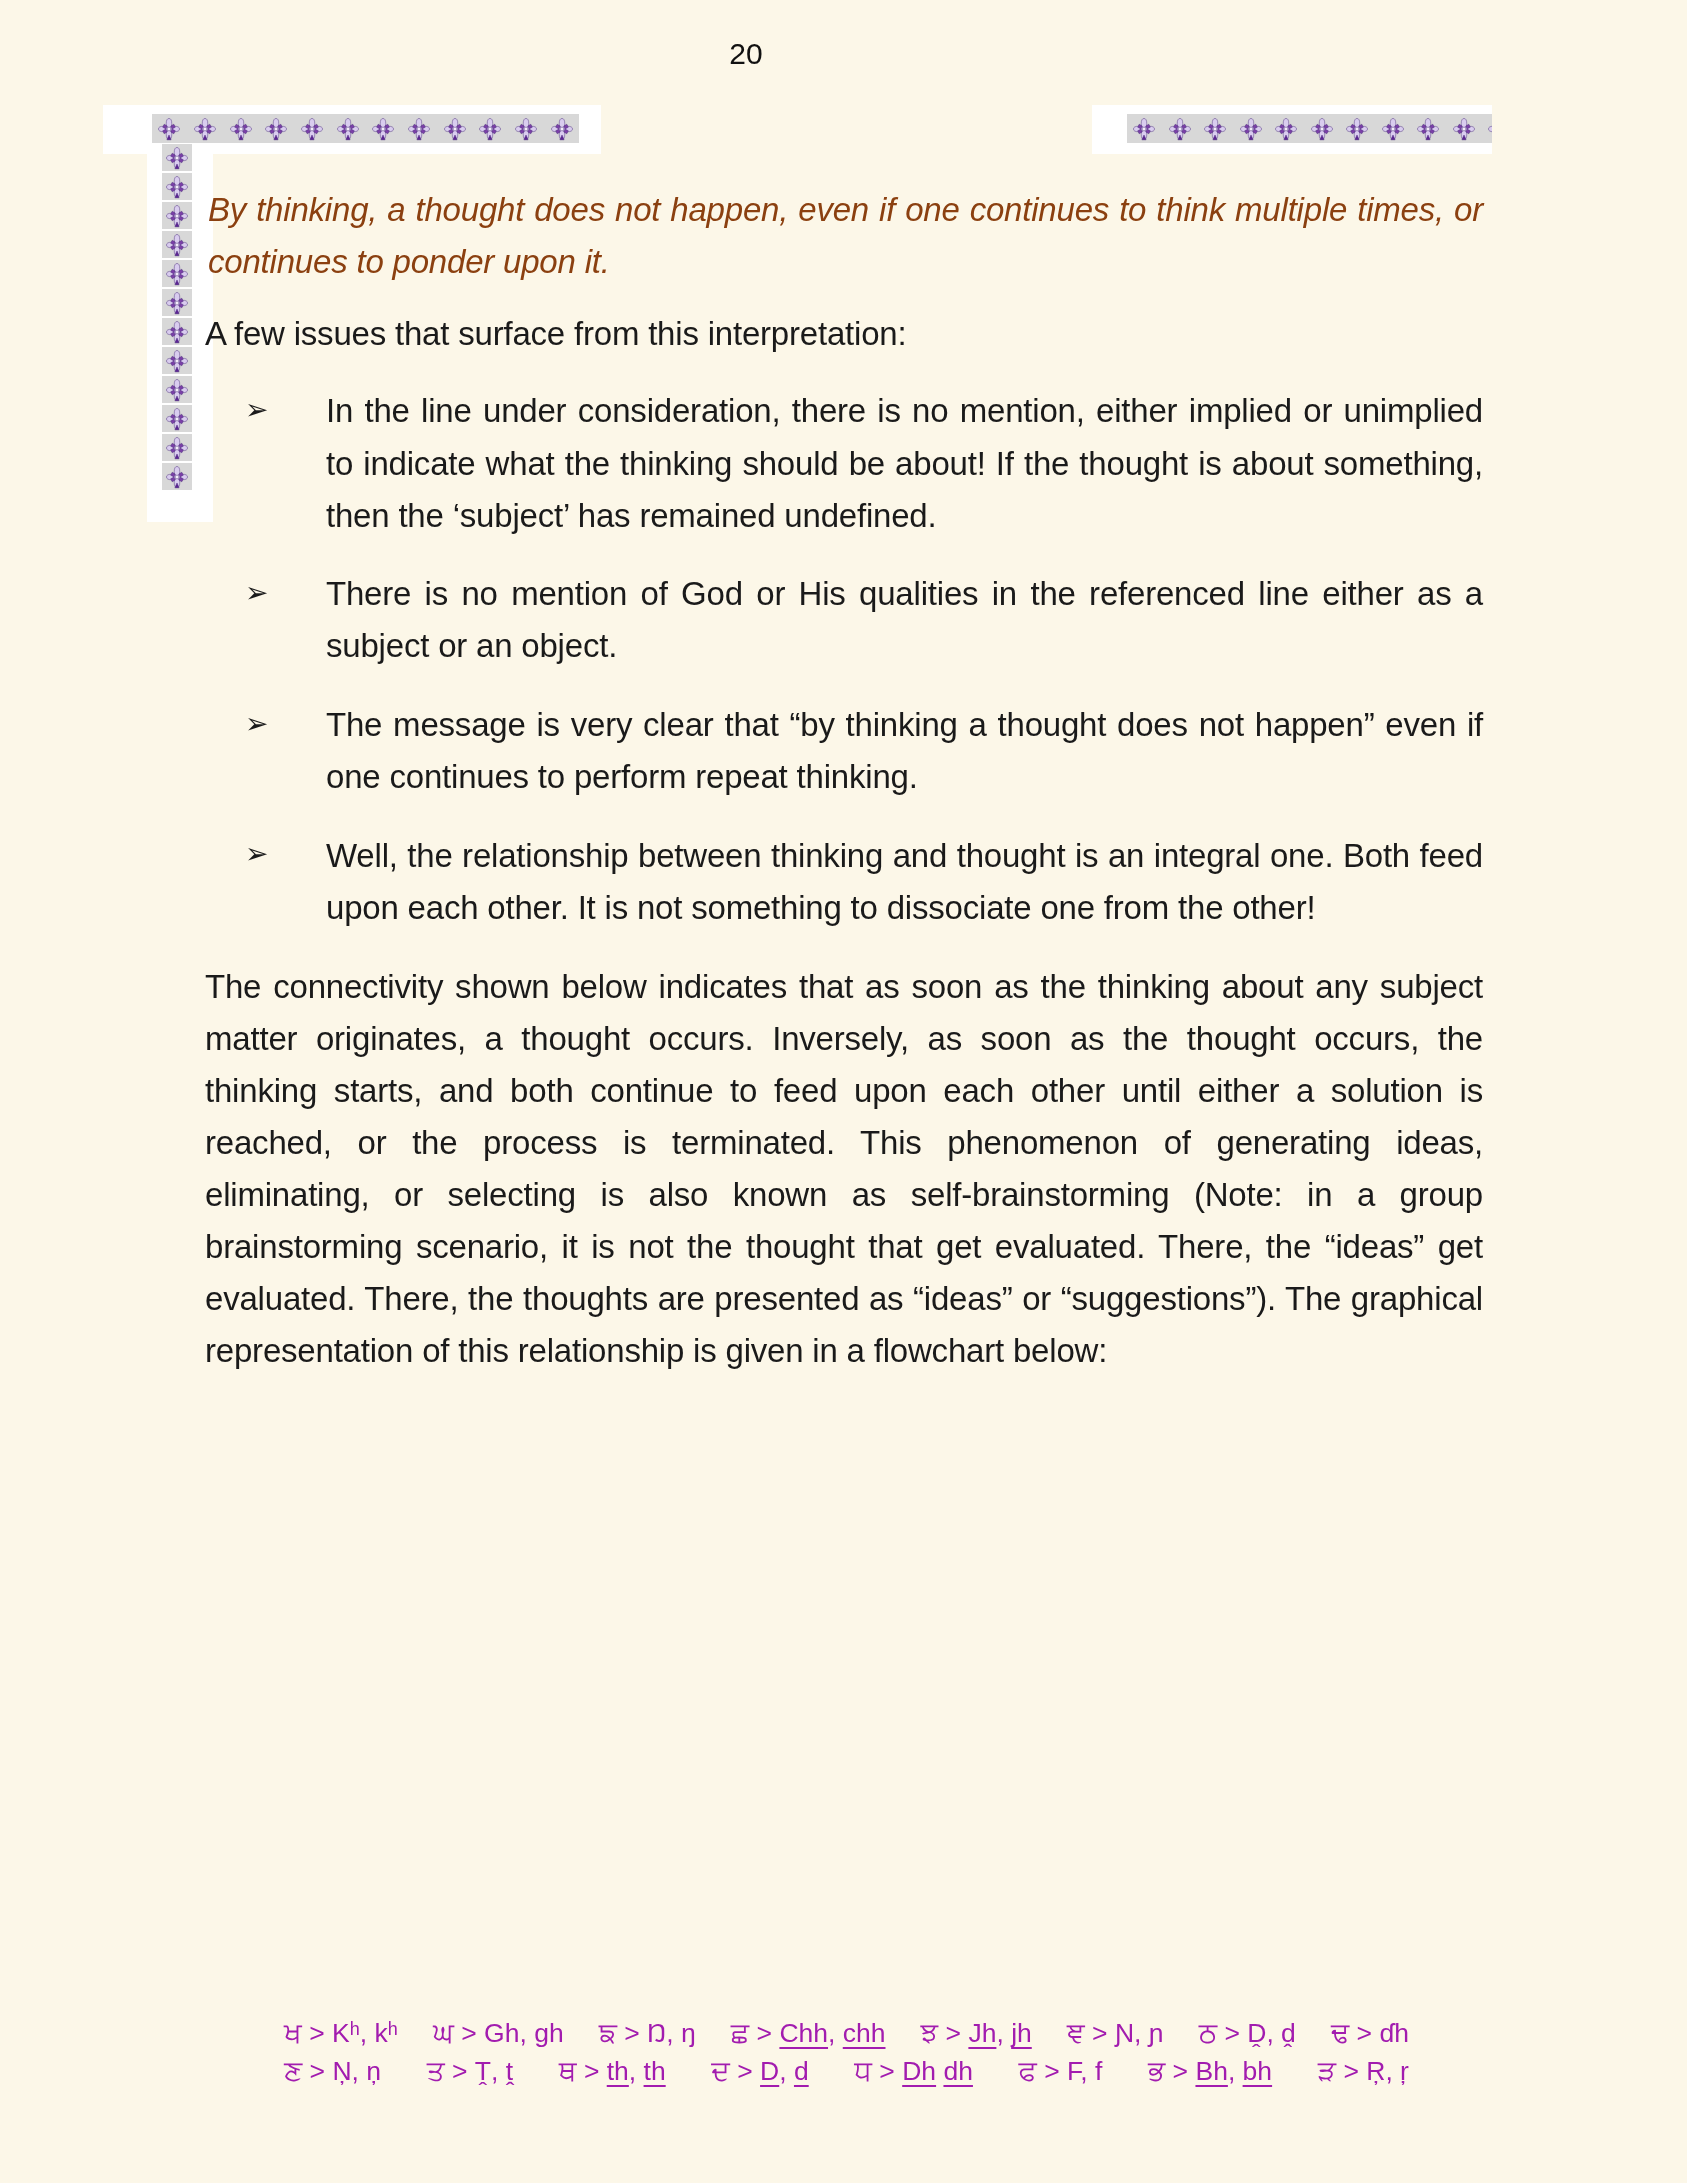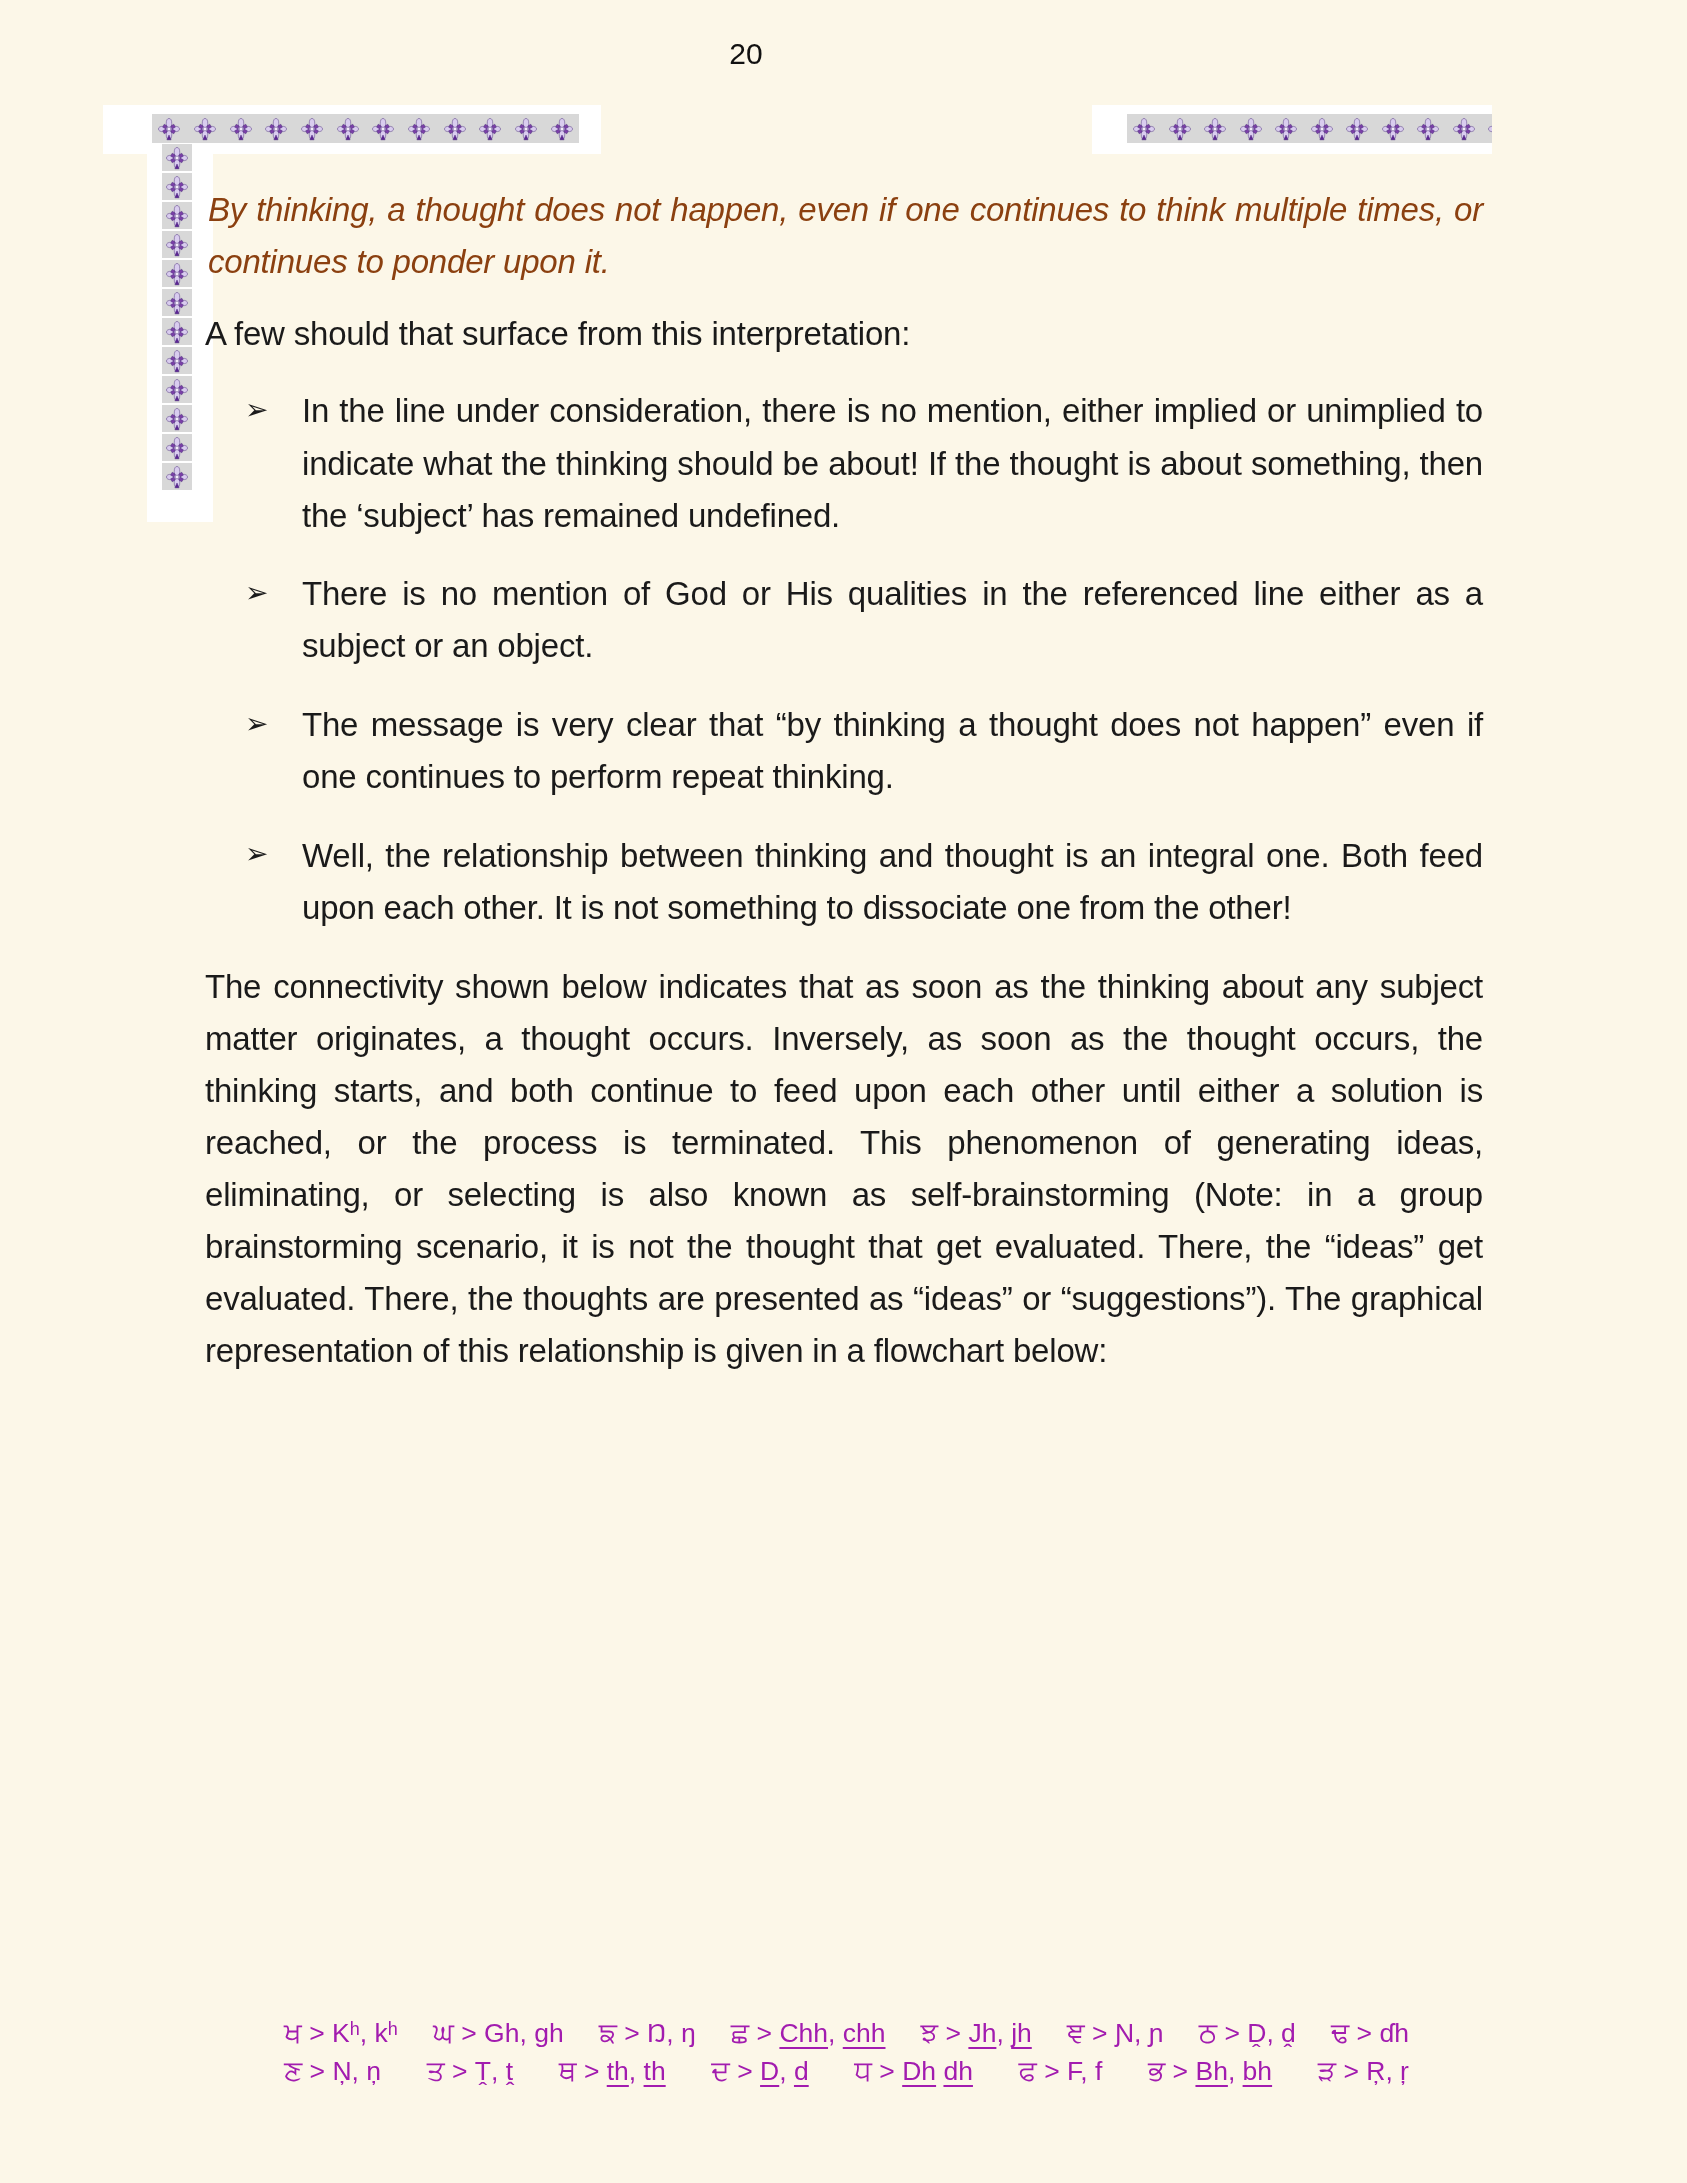--- a/index.html
+++ b/index.html
@@ -23,21 +23,21 @@
   }
   .content{
     position:absolute;left:205px;top:184px;width:1278px;
     text-align:justify;font-size:33px;line-height:1.58;letter-spacing:-0.2px;
   }
   .lead{color:#8B4010;font-style:italic;margin:0 0 20px 3px;}
   .intro{margin:0 0 25px 0;}
   .bullets{list-style:none;margin:0;padding:0;}
   .bullet{display:flex;margin-bottom:26.5px;}
   .bmark{flex:0 0 97px;box-sizing:border-box;padding-left:40px;font-size:28px;padding-top:2.6px;}
-  .btext{flex:1;text-align:justify;}
+  .btext{flex:1;text-align:justify;margin-left:24px;}
   .para{margin:5.3px 0 0 0;}
   .translit{
     position:absolute;left:284px;top:2014px;width:1125px;
     color:#a21caf;font-size:26.5px;
   }
   .trow{display:flex;justify-content:space-between;line-height:38px;white-space:nowrap;}
   .titem .g{font-size:28px;}
   .u{text-decoration:underline;text-underline-offset:4.6px;text-decoration-thickness:1.7px;}
 </style>
 </head>
@@ -776,21 +776,21 @@
       <path d="M28 28 L23 25 L25 20 L30.5 23 Z" fill="#7B3FA8"></path>
       <path d="M20 30 L16.5 38 L23.5 38 Z" fill="#5E2496"></path>
       <circle cx="20" cy="20" r="3.2" fill="#F4EFFA"></circle>
     </g>
   </svg>
       </span>
     </div>
 
   <div class="content">
     <p class="lead">By thinking, a thought does not happen, even if one continues to think multiple times, or continues to ponder upon it.</p>
-    <p class="intro">A few should that surface from this interpretation:</p>
+    <p class="intro">A few issues that surface from this interpretation:</p>
     <ul class="bullets">
       <li class="bullet">
         <span class="bmark">➢</span>
         <span class="btext">In the line under consideration, there is no mention, either implied or unimplied to indicate what the thinking should be about! If the thought is about something, then the ‘subject’ has remained undefined.</span>
       </li>
       <li class="bullet">
         <span class="bmark">➢</span>
         <span class="btext">There is no mention of God or His qualities in the referenced line either as a subject or an object.</span>
       </li>
       <li class="bullet">

